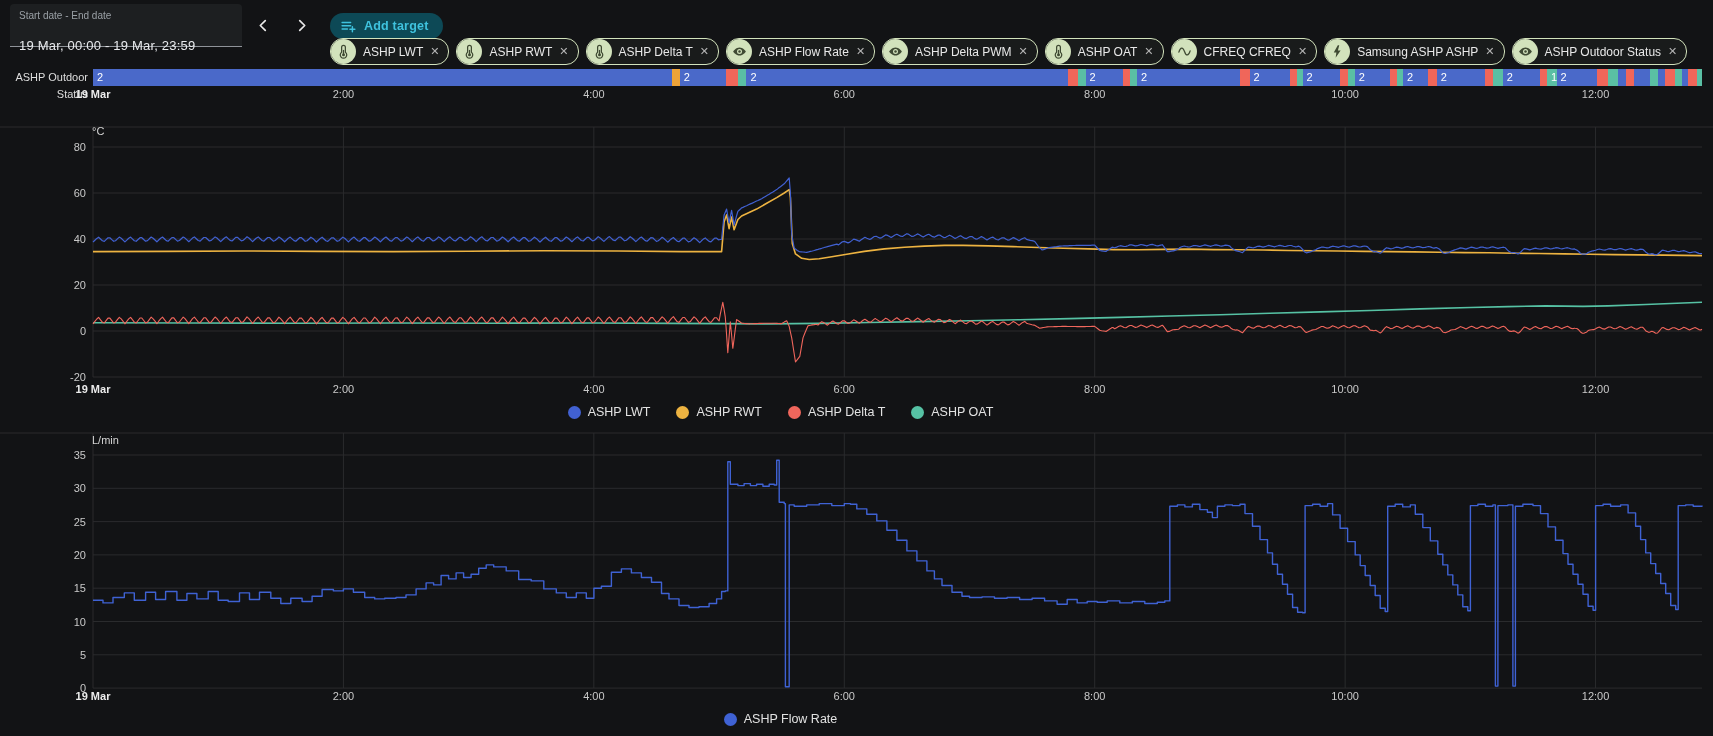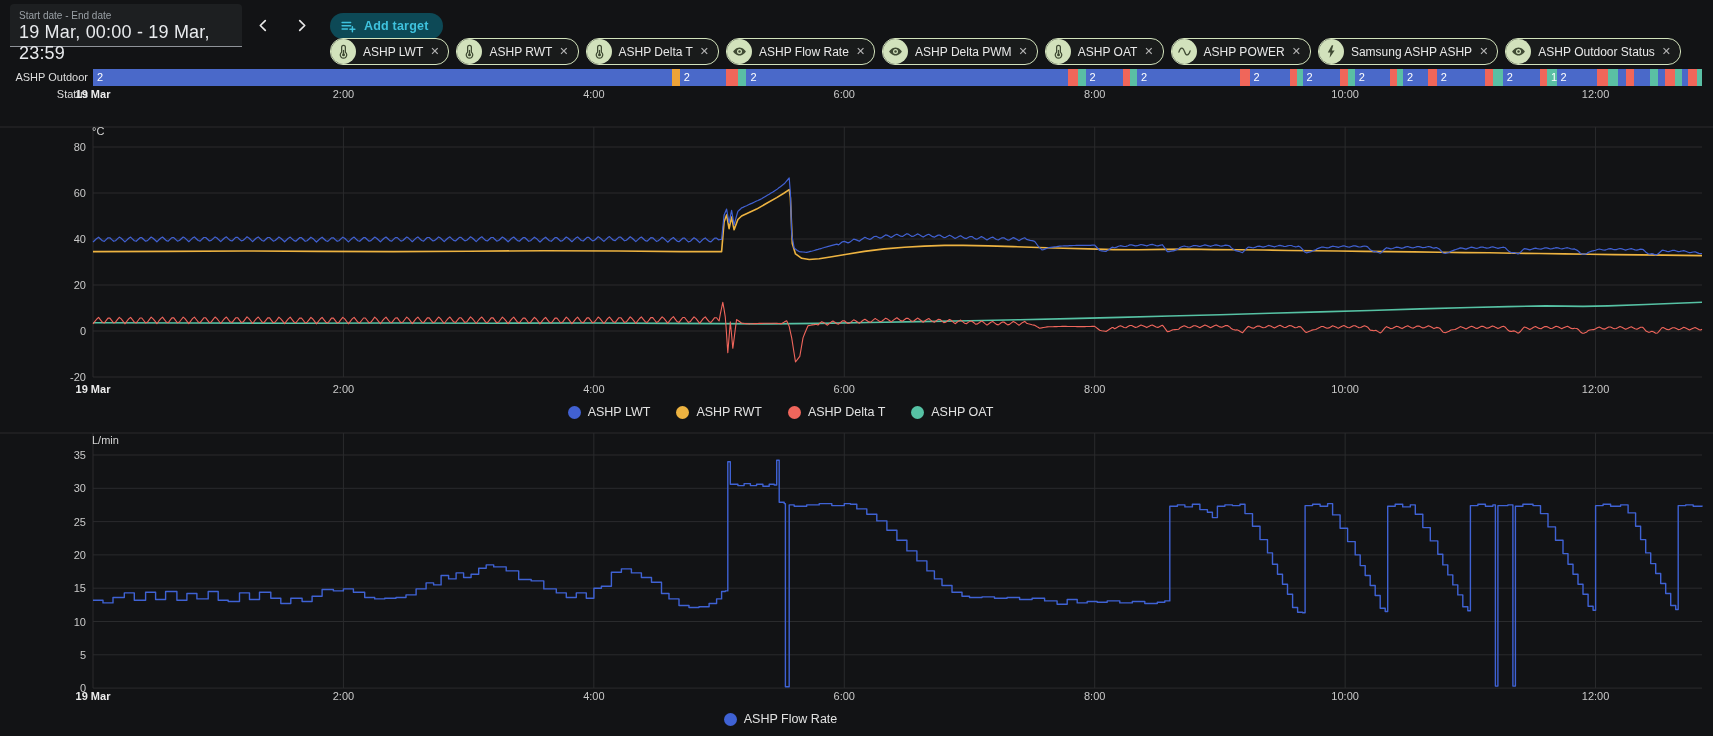--- a/index.html
+++ b/index.html
@@ -2,21 +2,21 @@
 <html><head>
 <meta charset="utf-8">
 <style>
   html,body{margin:0;padding:0;background:#0e0f10;}
   .app{position:relative;width:1713px;height:736px;background:#121315;overflow:hidden;
        font-family:"Liberation Sans", sans-serif;color:#e6e6e6;}
   
   .date-field{position:absolute;left:10px;top:4px;width:232px;height:42px;background:#1d1f21;
               border-radius:4px 4px 0 0;border-bottom:1px solid #8f9399;cursor:pointer;}
   .df-label{font-size:10px;color:#9aa0a6;margin:6px 0 0 9px;}
-  .df-value{font-size:18px;color:#e8eaed;margin:1px 0 0 9px;letter-spacing:.2px;}
+  .df-value{font-size:13px;color:#e8eaed;margin:17px 0 0 9px;letter-spacing:.2px;}
   .nav-btn{position:absolute;top:7px;width:36px;height:36px;border:none;background:transparent;
            border-radius:50%;cursor:pointer;display:flex;align-items:center;justify-content:center;padding:0;}
   .nav-btn svg{width:17px;height:17px;stroke:#e8e8e8;stroke-width:2.4;fill:none;stroke-linecap:round;stroke-linejoin:round;}
   #btn-prev{left:245px;} #btn-next{left:283px;}
   .add-target{position:absolute;left:330px;top:13px;height:26px;border:none;border-radius:15px;
               display:flex;align-items:center;gap:7px;padding:0 14px 0 10px;cursor:pointer;font-family:inherit;justify-content:center;}
   .add-target svg{width:17px;height:17px;}
   .add-target span{font-size:12.5px;font-weight:600;letter-spacing:.2px;}
   .chips{position:absolute;left:330px;top:38px;display:flex;gap:7px;align-items:center;}
   .chip{display:flex;align-items:center;height:25px;border-radius:13px;border:1px solid var(--chipc);
@@ -142,21 +142,21 @@
         </span>
         <span class="chip-label">ASHP OAT</span>
         <span class="chip-x">✕</span>
       </span>
       <span class="chip">
         <span class="chip-ic">
           <svg viewBox="0 0 24 24">
             <path d="M3 13 C5.5 4.5, 9.5 4.5, 12 12 S18.5 19.5, 21 11" fill="none" stroke="#3f4a33" stroke-width="2" stroke-linecap="round"></path>
           </svg>
         </span>
-        <span class="chip-label">ASHP POWER</span>
+        <span class="chip-label">CFREQ CFREQ</span>
         <span class="chip-x">✕</span>
       </span>
       <span class="chip">
         <span class="chip-ic">
           <svg viewBox="0 0 24 24">
             <path d="M12.5 2 L6 13.5 h4.2 L9 22 L17 10.2 h-4.4 L14.8 2 z" fill="#3f4a33"></path>
           </svg>
         </span>
         <span class="chip-label">Samsung ASHP ASHP</span>
         <span class="chip-x">✕</span>

